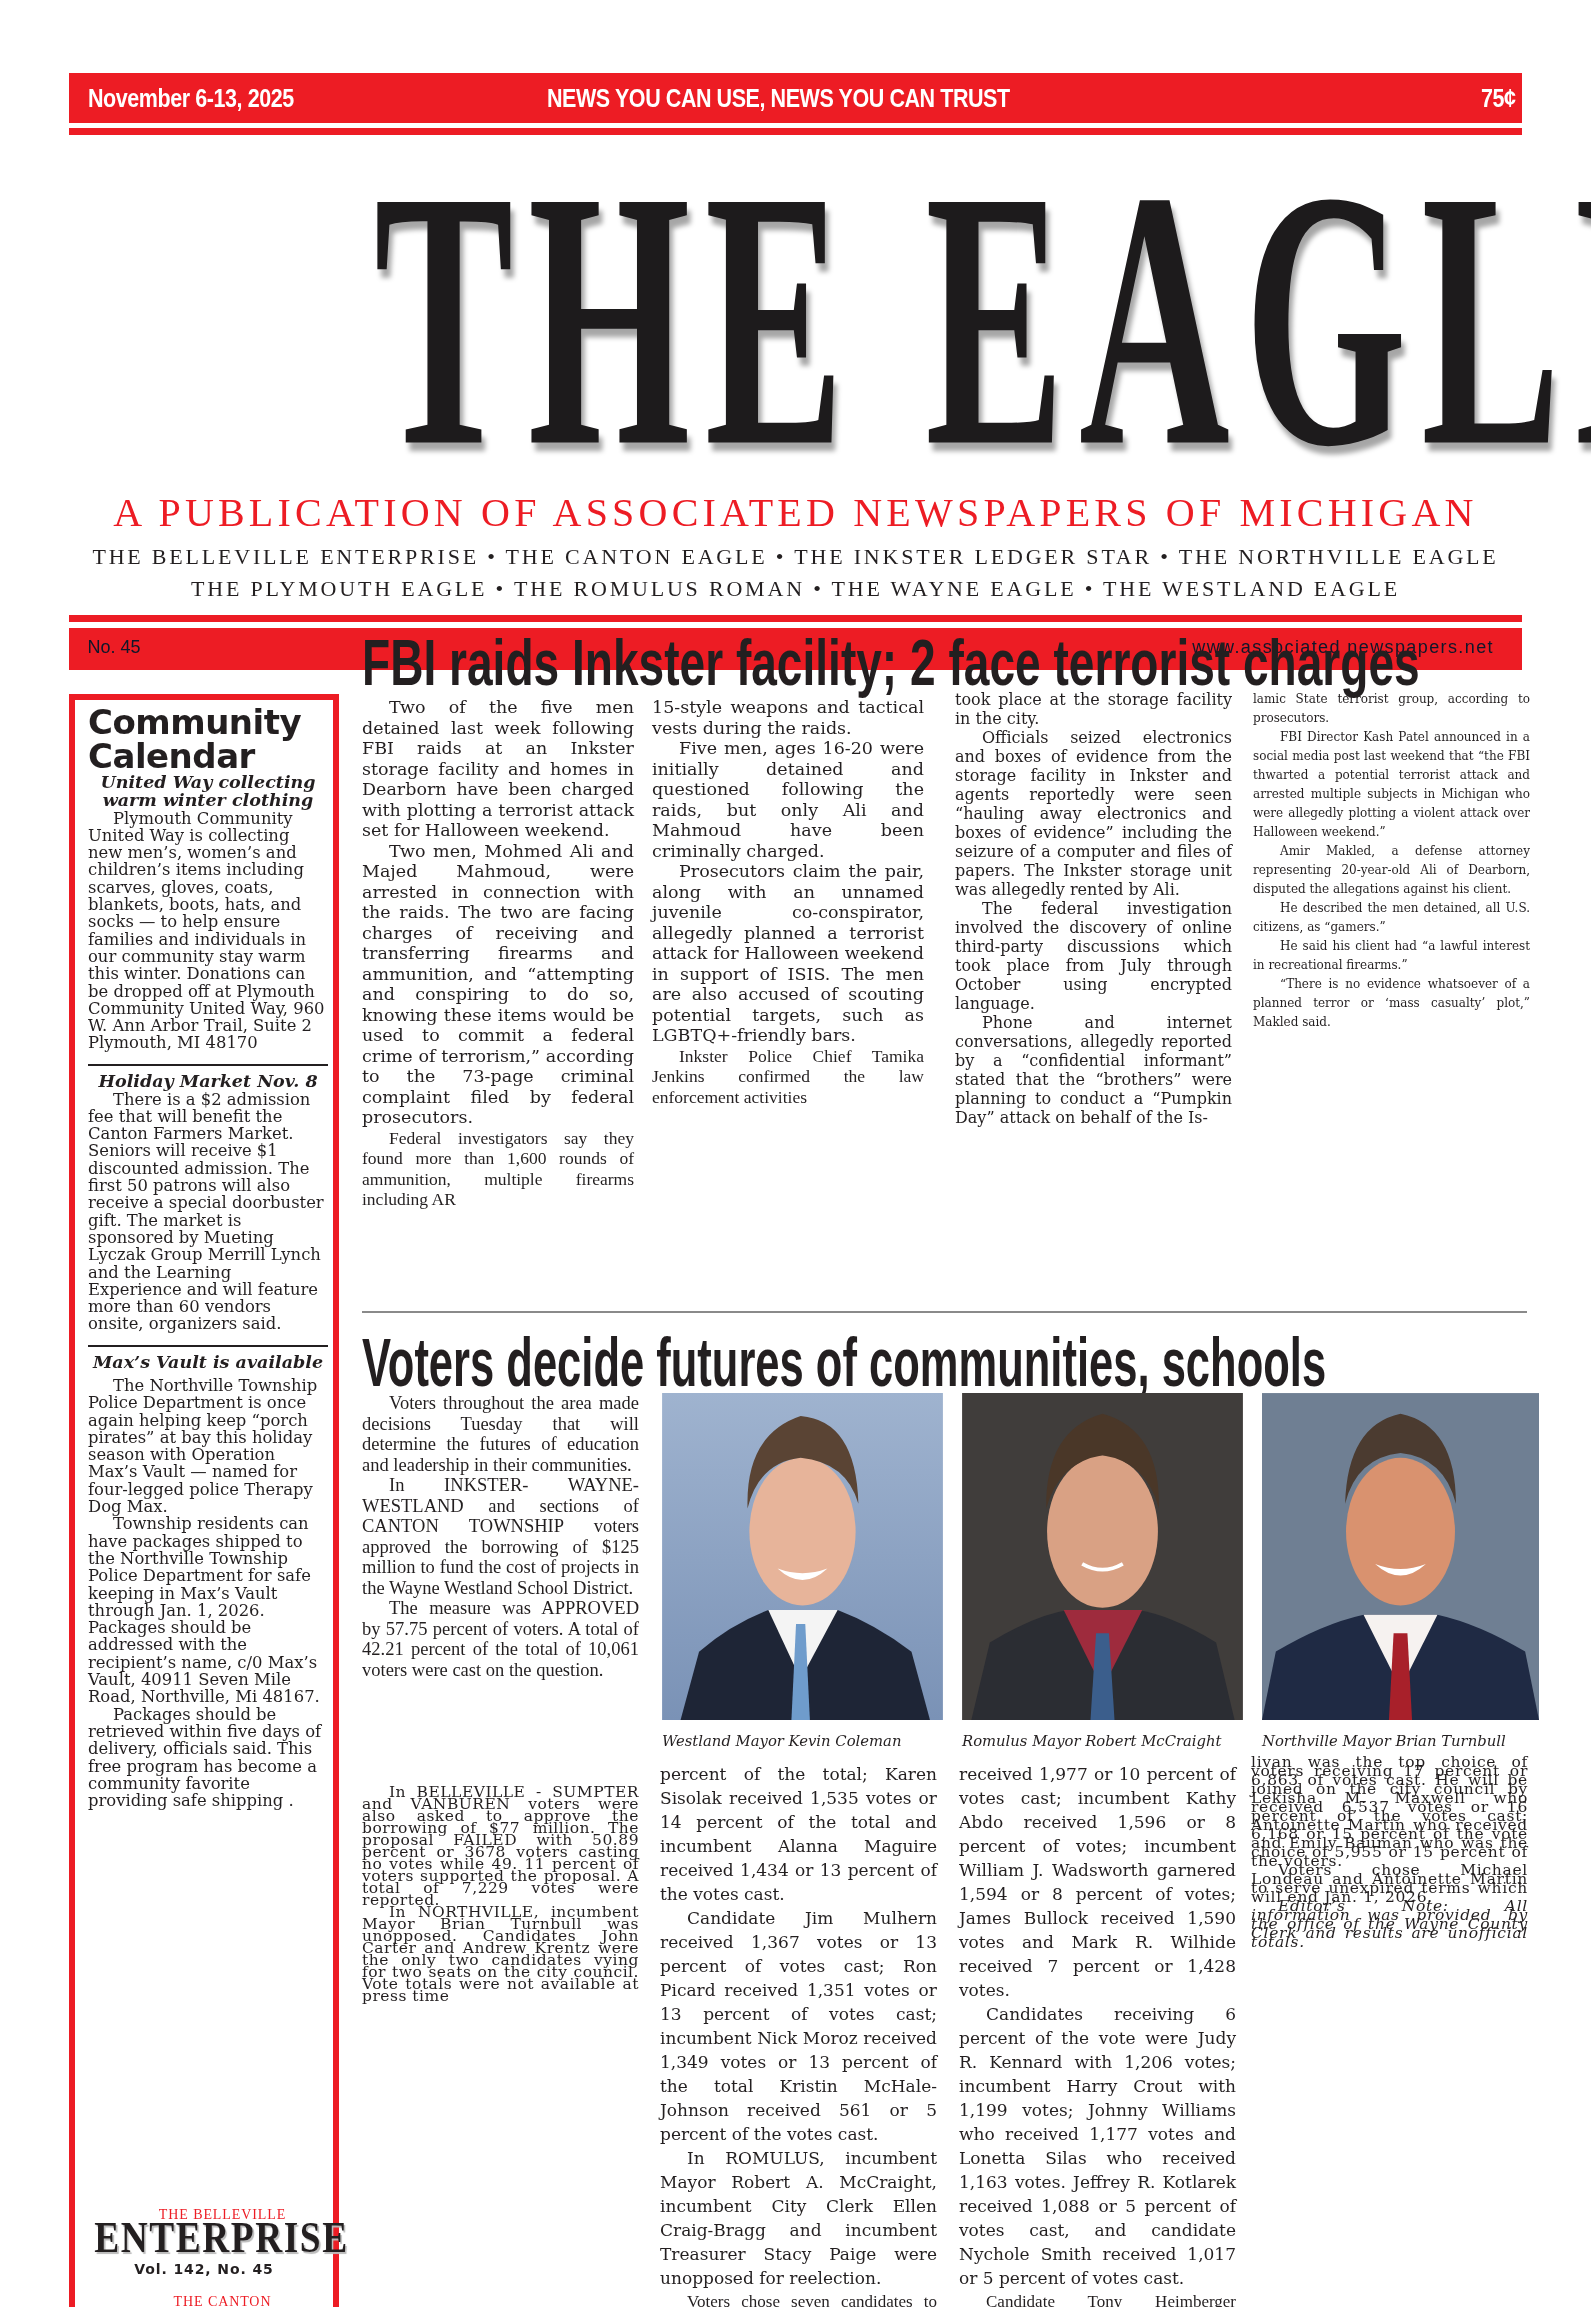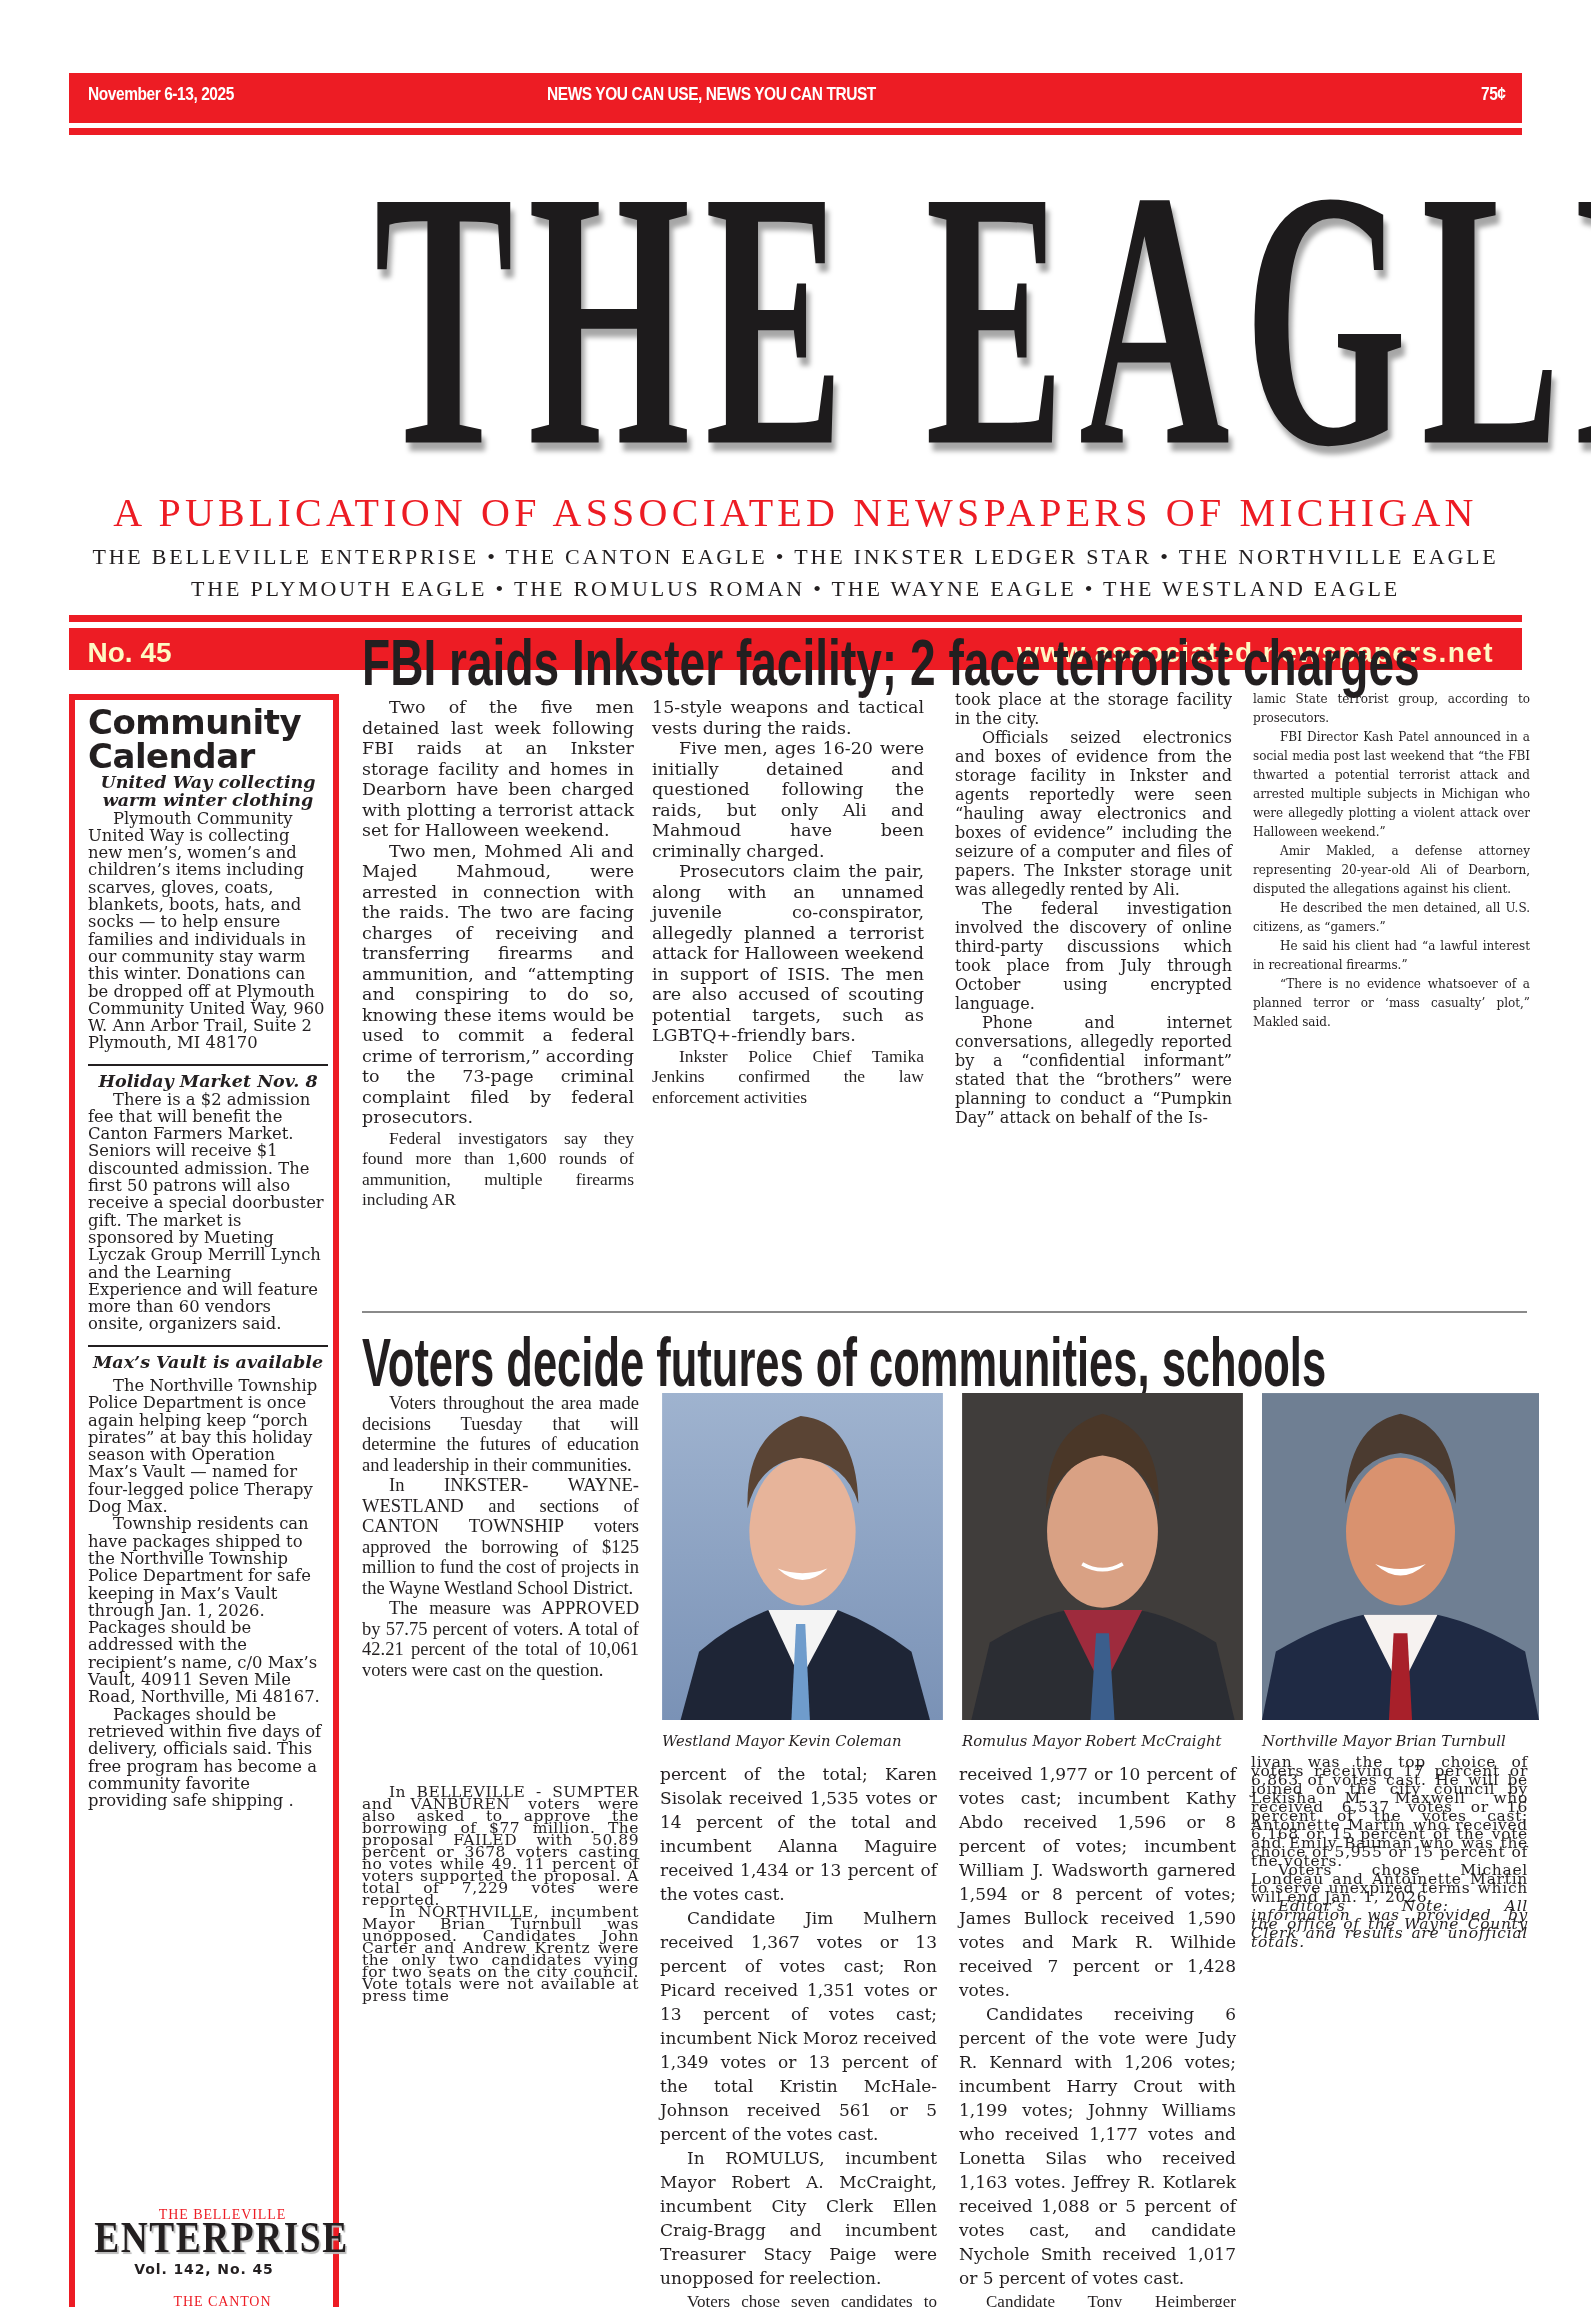--- a/index.html
+++ b/index.html
@@ -1,26 +1,26 @@
 <!DOCTYPE html>
 <html style="font-size:7.4px"><head>
 <meta charset="utf-8">
 <style>
   html,body{margin:0;padding:0;background:#fff;}
   body{width:1592px;height:3184px;position:relative;overflow:hidden;font-family:"DejaVu Serif",serif;color:#231f20;}
   .abs{position:absolute;}
   .red{background:#ed1c24;}
-  .topbar{left:69px;top:73px;width:1453px;height:50px;color:#fff;font-family:"Liberation Sans",sans-serif;font-weight:bold;font-size:18px;}
+  .topbar{left:69px;top:73px;width:1453px;height:50px;color:#fff;font-family:"Liberation Sans",sans-serif;font-weight:bold;font-size:25px;}
   .topbar span{position:absolute;top:11px;letter-spacing:-0.5px;transform:scaleX(0.86);transform-origin:left center;white-space:nowrap;}
   .thin1{left:69px;top:128px;width:1453px;height:6.5px;}
   .masthead{left:69px;top:159px;width:1453px;height:314px;text-align:center;font-family:"Liberation Serif",serif;font-weight:bold;font-size:360px;line-height:314px;letter-spacing:25px;color:#1d1b1c;text-shadow:6.5px 8.3px 7.4px rgba(0,0,0,0.35);transform:scaleX(0.58) scaleY(1.02);transform-origin:center top;white-space:nowrap;}
   .tagline{left:69px;top:489px;width:1453px;text-align:center;color:#ed1c24;font-family:"Liberation Serif",serif;font-size:40px;letter-spacing:4.2px;white-space:nowrap;}
   .papers{left:69px;width:1453px;text-align:center;font-family:"Liberation Serif",serif;font-size:22px;letter-spacing:2.8px;color:#231f20;white-space:nowrap;}
   .thin2{left:69px;top:615px;width:1453px;height:6.5px;}
-  .bottombar{left:69px;top:628px;width:1453px;height:42px;color:#fef9c3;font-family:"Liberation Sans",sans-serif;font-weight:bold;font-size:28px;}
+  .bottombar{left:69px;top:628px;width:1453px;height:42px;color:#0f172a;font-family:"Liberation Sans",sans-serif;font-weight:normal;font-size:18px;}
   .bottombar .no{position:absolute;left:18.5px;top:9.2px;}
   .bottombar .url{position:absolute;right:28px;top:9.2px;letter-spacing:1.4px;}
 
   
   .sidebar{left:69px;top:694px;width:258px;height:2478px;border:6.5px solid #ed1c24;background:#fff;}
   .sb-inner{position:absolute;left:13px;top:4.6px;width:240px;}
   .cc-title{font-family:"DejaVu Sans",sans-serif;font-weight:bold;font-size:34px;line-height:34px;margin:0;letter-spacing:-0.5px;}
   .sb-head{font-family:"DejaVu Serif",serif;font-style:italic;font-weight:bold;font-size:17.5px;line-height:18.5px;margin:0;text-align:center;}
   .sb-body{font-family:"DejaVu Serif",serif;font-size:16.4px;line-height:17.3px;margin:0;text-indent:25px;}
   .sb-rule{height:1.8px;background:#231f20;margin:12px 0 6.5px 0;}

